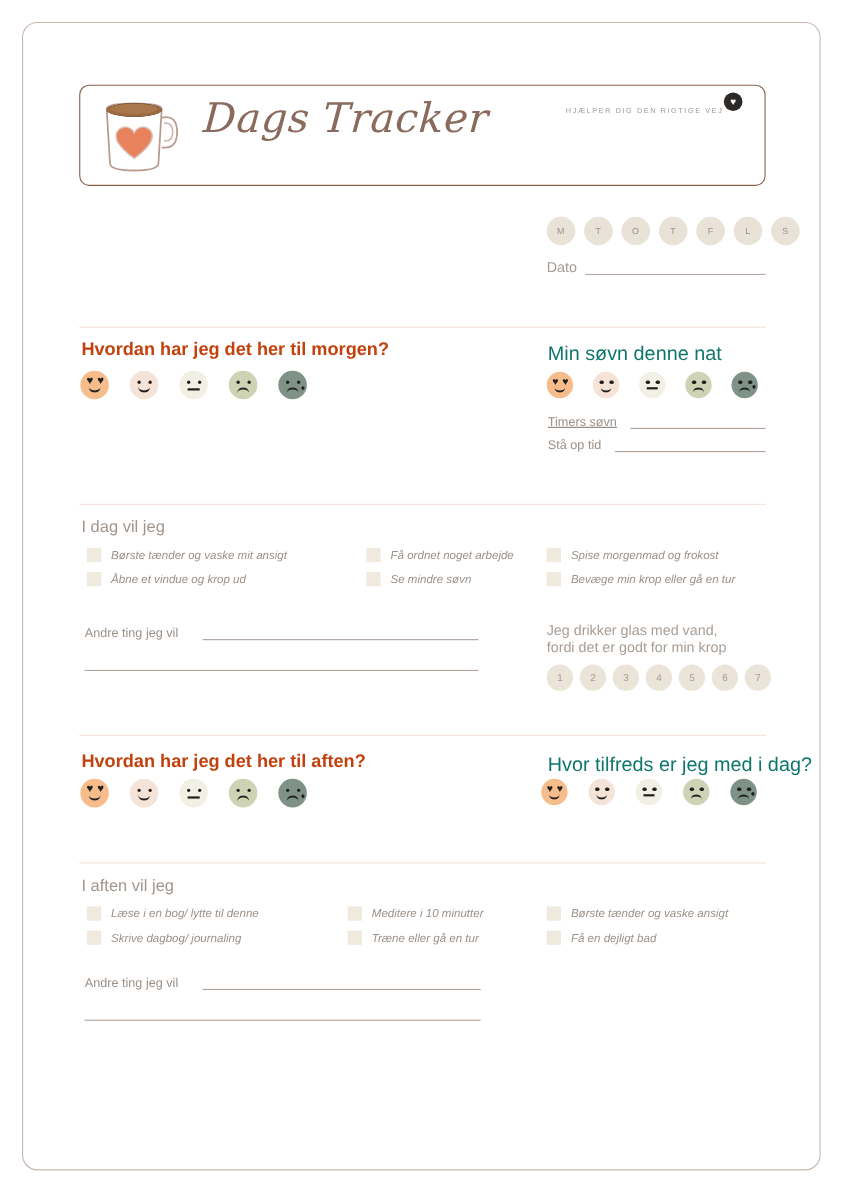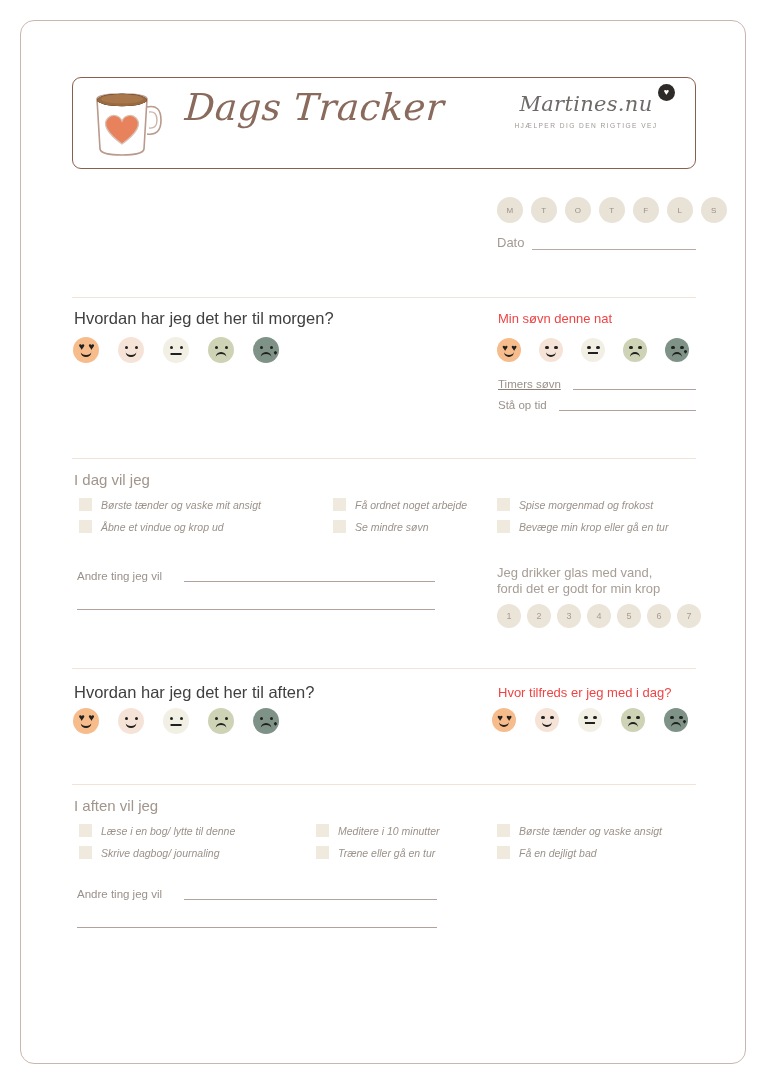--- a/index.html
+++ b/index.html
@@ -28,22 +28,22 @@
   .days{position:absolute;left:497px;top:197px;display:flex;gap:8px;}
   .day{width:26px;height:26px;border-radius:50%;background:#e9e2d6;color:#9a9087;
        font-size:8px;display:flex;align-items:center;justify-content:center;letter-spacing:.5px;}
   .dato-row{position:absolute;left:497px;top:235px;display:flex;align-items:flex-end;width:199px;}
   .dato-lbl{font-size:13px;color:#a39a93;}
   .dato-line{flex:1;border-bottom:1px solid #b9a9a2;margin-left:8px;height:14px;}
 
   .divider{position:absolute;left:72px;width:624px;height:0;border-top:1px solid #f2e3da;}
 
   
-  .h-big{font-size:16.5px;color:#404040;font-weight:400;}
-  .h-mid{font-size:13px;color:#ef4444;font-weight:400;}
+  .h-big{font-size:16.5px;color:#c2410c;font-weight:700;}
+  .h-mid{font-size:18px;color:#0f766e;font-weight:400;}
   .h-sec{font-size:15px;color:#a1958c;font-weight:400;}
 
   
   .faces{display:flex;}
   .face{position:relative;border-radius:50%;}
   .eye{position:absolute;width:3.6px;height:3.6px;border-radius:50%;background:#20201e;}
   .heye{position:absolute;color:#20201e;line-height:1;}
   .mouth{position:absolute;left:50%;transform:translateX(-50%);}
   .tear{position:absolute;border-radius:50% 50% 50% 0;background:#20201e;transform:rotate(-45deg);}
 
@@ -79,21 +79,20 @@
     <ellipse cx="37" cy="12" rx="21" ry="4.6" fill="#a8784c"></ellipse>
     <path d="M37 57 C 22 46, 17 37, 23 31 C 28 26, 35 29, 37 34 C 39 29, 46 26, 51 31 C 57 37, 52 46, 37 57 Z" fill="#e8825c" stroke="#d9c0b4" stroke-width="1.3"></path>
   </svg>
 
   <div class="brand-title">Dags Tracker</div>
 
   <div class="logo-wrap">
     <div class="logo-heart">
         <span>♥</span>
       </div>
-    <div class="logo-name">Martines.nu</div>
     <div class="logo-tag">HJÆLPER DIG DEN RIGTIGE VEJ</div>
   </div>
 </div>
 
 <div class="days">
     <div class="day">M</div>
     <div class="day">T</div>
     <div class="day">O</div>
     <div class="day">T</div>
     <div class="day">F</div>

